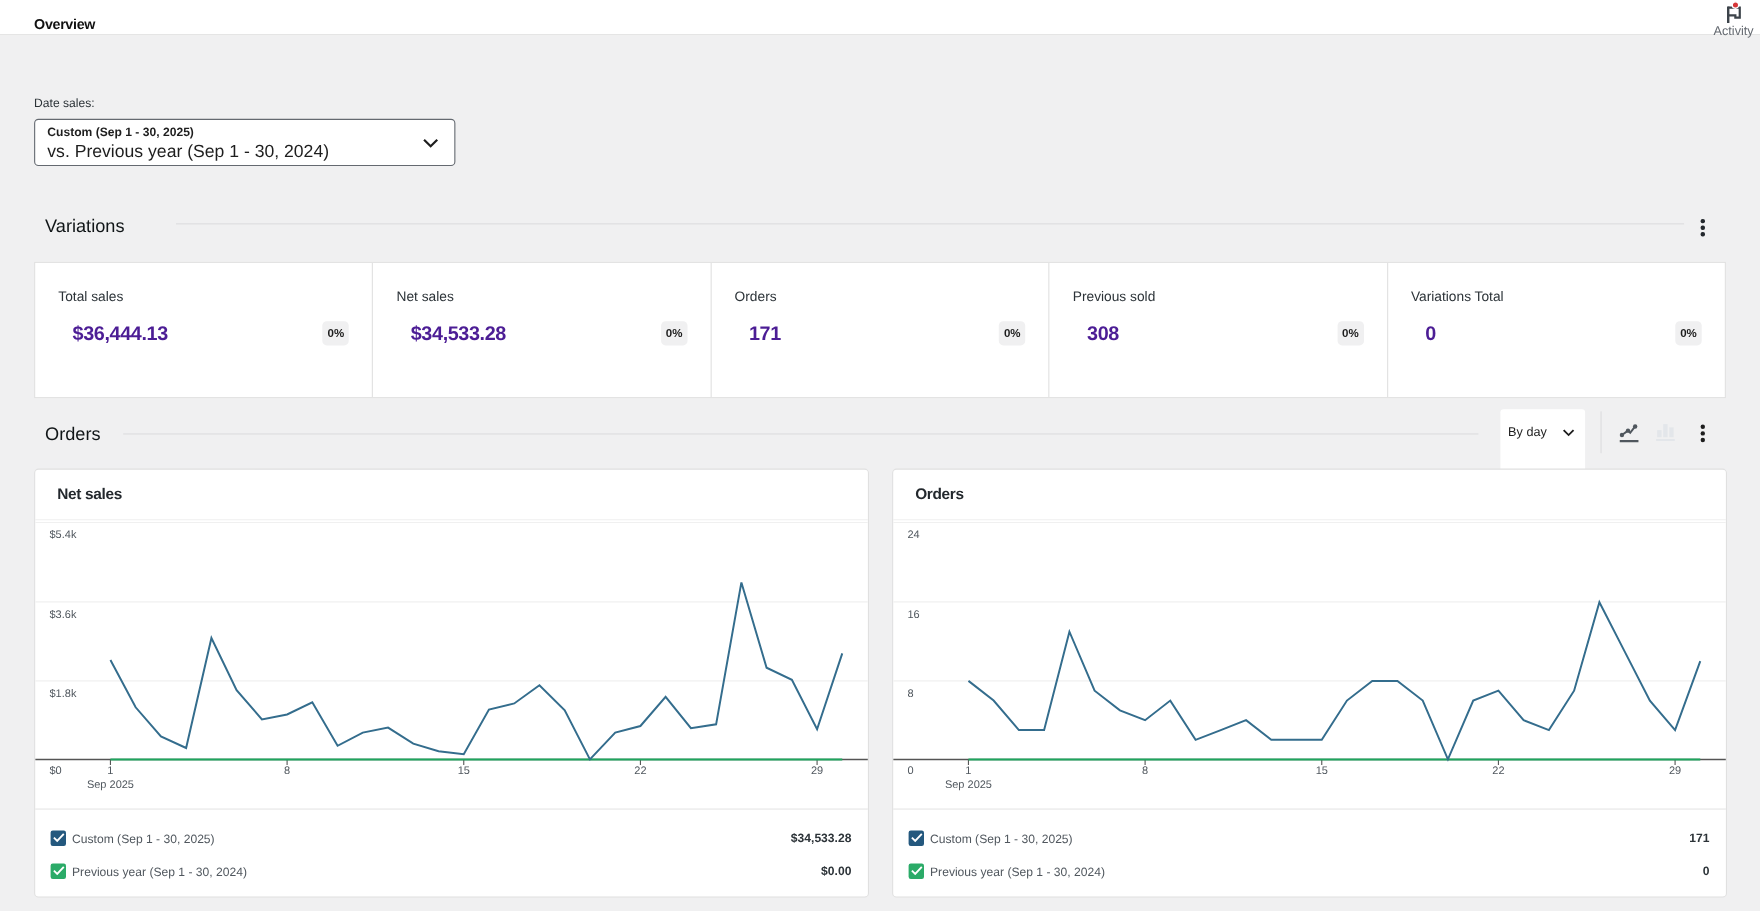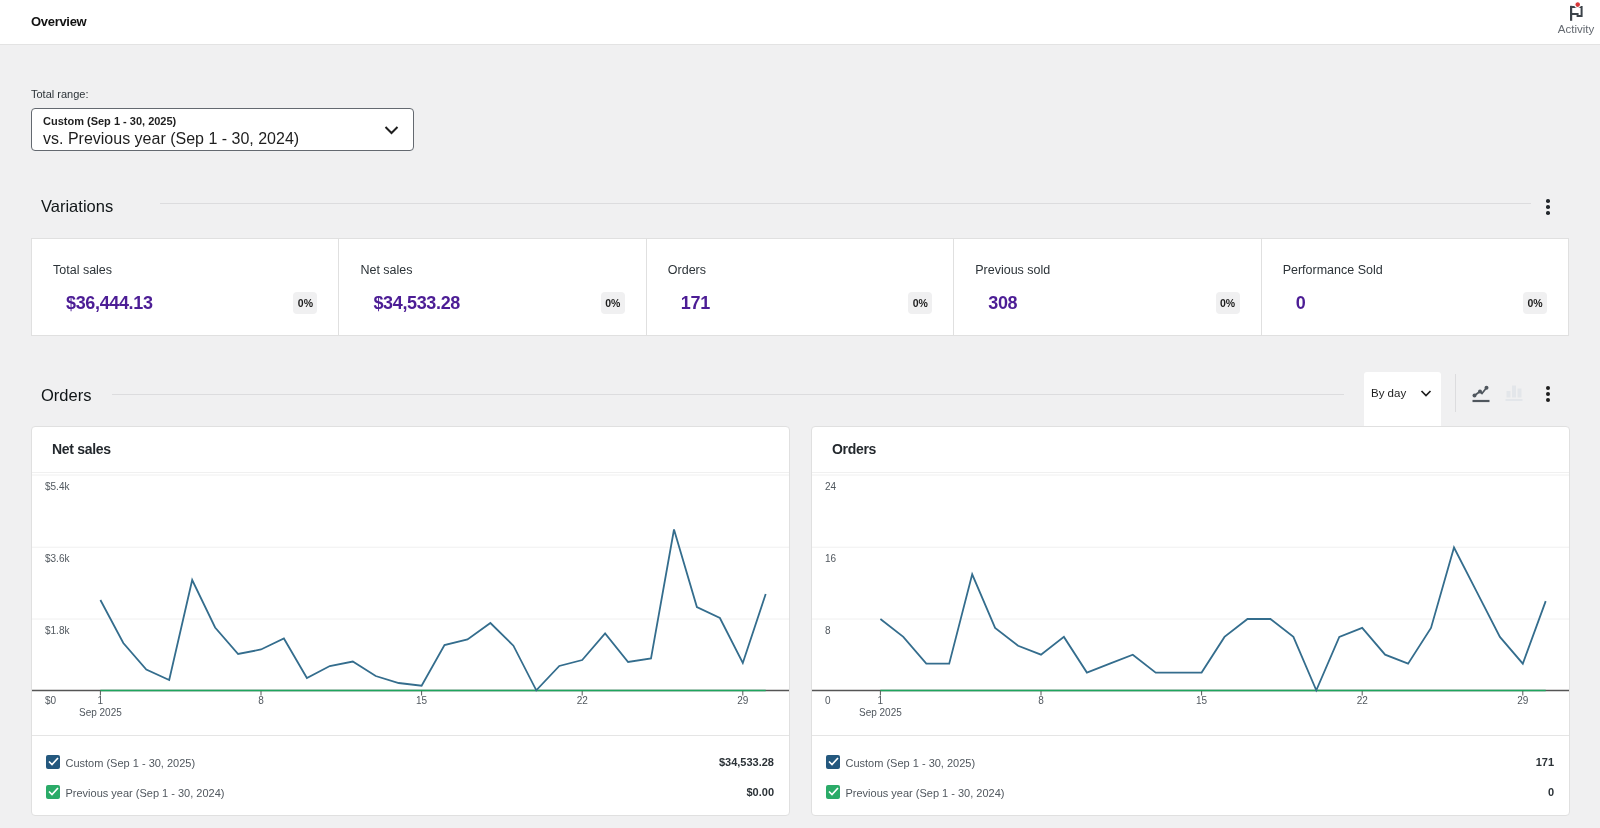--- a/index.html
+++ b/index.html
@@ -1,39 +1,39 @@
 <!DOCTYPE html>
 <html><head>
 <meta charset="utf-8">
 <style>
   * { margin:0; padding:0; box-sizing:border-box; }
   html,body { width:1600px; height:828px; overflow:hidden; }
   body { font-family:"Liberation Sans", sans-serif; background:#f0f0f1; color:#1e1e1e; position:relative; }
   .abs { position:absolute; }
 
   
-  .topbar { position:absolute; left:0; top:0; width:1600px; height:45px; background:#fff; border-bottom:1px solid #e3e3e3; }
+  .topbar { position:absolute; left:0; top:0; width:1600px; height:32px; background:#fff; border-bottom:1px solid #e3e3e3; }
   .ov { position:absolute; left:31px; top:14px; font-size:13px; font-weight:700; color:#111; letter-spacing:-0.3px; }
   .activity { position:absolute; left:1550px; top:1px; width:52px; text-align:center; }
   .activity .lbl { font-size:11.5px; color:#646970; margin-top:1px; }
 
   
   .dr-label { position:absolute; left:31px; top:88px; font-size:11px; color:#2c3338; }
   .dropdown { position:absolute; left:31px; top:108px; width:383px; height:43px; background:#fff; border:1px solid #646970; border-radius:4px; }
   .dd1 { position:absolute; left:11px; top:6px; font-size:11px; font-weight:700; color:#1e1e1e; }
   .dd2 { position:absolute; left:11px; top:21px; font-size:16px; color:#1e1e1e; }
 
   
   .sec-title { font-size:16.5px; color:#101517; font-weight:400; }
   .hline { position:absolute; height:1px; background:#dcdcde; }
   .kebab span { display:block; width:3.6px; height:3.6px; border-radius:50%; background:#23282d; margin:0 auto 2.6px; }
   .kebab2 span { display:block; width:4.4px; height:4.4px; border-radius:50%; background:#1e1e1e; margin:0 auto 1.8px; }
 
   
-  .cards { position:absolute; left:31px; top:238px; width:1538px; height:98px; background:#fff; border:1px solid #e0e0e0; display:flex; }
+  .cards { position:absolute; left:31px; top:238px; width:1538px; height:124px; background:#fff; border:1px solid #e0e0e0; display:flex; }
   .card { flex:1; position:relative; border-right:1px solid #e0e0e0; }
   .card:last-child { border-right:none; }
   .card .lab { position:absolute; left:21px; top:24px; font-size:12.5px; color:#2c3338; }
   .card .val { position:absolute; left:34px; top:54px; font-size:18px; color:#4c1d95; font-weight:700; letter-spacing:-0.35px; }
   .card .pct { position:absolute; right:21px; top:53px; width:24px; height:22px; background:#f0f0f1; border-radius:4px; font-size:10.5px; font-weight:700; color:#1e1e1e; text-align:center; line-height:22px; }
 
   
   .byday { position:absolute; left:1364px; top:372px; width:77px; height:60px; background:#fff; border-radius:3px; }
   .byday .t { position:absolute; left:7px; top:15px; font-size:11.5px; color:#1e1e1e; }
 
@@ -56,21 +56,21 @@
   <div class="activity">
     <svg width="17" height="21" viewBox="0 0 17 21" style="display:block;margin:0 auto;">
       <path d="M3.1 4.8 V19.8" stroke="#3c434a" stroke-width="2.2" fill="none"></path>
       <path d="M3.1 5.9 H13.6 V15 H9.6 V13 H3.1" stroke="#3c434a" stroke-width="2" fill="none"></path>
       <circle cx="9.7" cy="3.6" r="2.9" fill="#d63638" stroke="#fff" stroke-width="1.2"></circle>
     </svg>
     <div class="lbl">Activity</div>
   </div>
 </div>
 
-<div class="dr-label">Total range:</div>
+<div class="dr-label">Date sales:</div>
 <div class="dropdown">
   <div class="dd1">Custom (Sep 1 - 30, 2025)</div>
   <div class="dd2">vs. Previous year (Sep 1 - 30, 2024)</div>
   <svg class="abs" style="right:14px;top:15px;" width="15" height="12" viewBox="0 0 15 12">
     <path d="M1.5 3 L7.5 9 L13.5 3" stroke="#1e1e1e" stroke-width="2" fill="none"></path>
   </svg>
 </div>
 
 <div class="abs sec-title" style="left:41px;top:197px;">Variations</div>
 <div class="hline" style="left:160px;top:203px;width:1371px;"></div>
@@ -95,21 +95,21 @@
       <div class="lab">Orders</div>
       <div class="val">171</div>
       <div class="pct">0%</div>
     </div>
   <div class="card">
       <div class="lab">Previous sold</div>
       <div class="val">308</div>
       <div class="pct">0%</div>
     </div>
   <div class="card">
-      <div class="lab">Performance Sold</div>
+      <div class="lab">Variations Total</div>
       <div class="val">0</div>
       <div class="pct">0%</div>
     </div>
 </div>
 
 <div class="abs sec-title" style="left:41px;top:386px;">Orders</div>
 <div class="hline" style="left:112px;top:394px;width:1232px;"></div>
 <div class="byday">
   <div class="t">By day</div>
   <svg class="abs" style="right:9px;top:17px;" width="12" height="9" viewBox="0 0 12 9">

